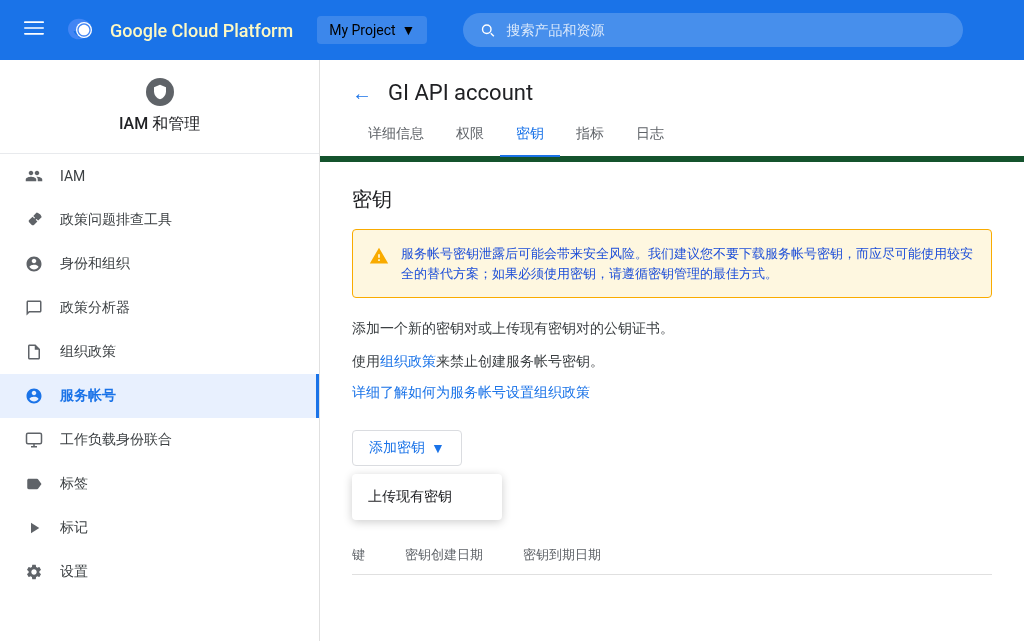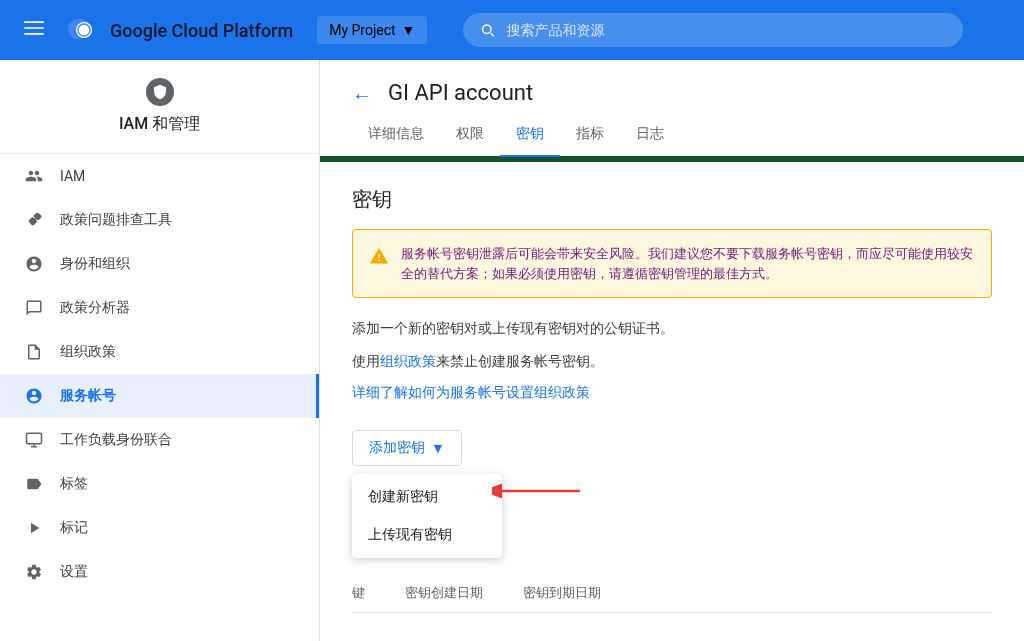--- a/index.html
+++ b/index.html
@@ -23,21 +23,21 @@
     .nav-logo {
       display: flex;
       align-items: center;
       gap: 10px;
     }
     .nav-logo-img {
       width: 32px;
       height: 32px;
     }
     .nav-logo-text {
-      color: #0f172a;
+      color: #fef9c3;
       font-size: 18px;
       font-weight: 500;
       white-space: nowrap;
     }
     .nav-project {
       display: flex;
       align-items: center;
       gap: 6px;
       color: #000000;
       background: rgba(255,255,255,0.15);
@@ -207,21 +207,21 @@
       max-width: 680px;
     }
     .warning-icon {
       width: 20px;
       height: 20px;
       flex-shrink: 0;
       margin-top: 2px;
     }
     .warning-text {
       font-size: 13px;
-      color: #701a75;
+      color: #1d4ed8;
       line-height: 1.5;
     }
 
     .description-text {
       font-size: 14px;
       color: #3c4043;
       margin-bottom: 12px;
       line-height: 1.5;
     }
     .link-text {
@@ -445,32 +445,20 @@
 
       
       <div class="dropdown-wrapper">
         <button class="add-key-btn">
           <span>添加密钥</span>
           <span>▼</span>
         </button>
 
         
         <div class="dropdown-menu" style="position:relative; margin-top:0; display:block; box-shadow: 0 2px 10px rgba(0,0,0,0.2);">
-          <div class="dropdown-item highlighted" style="position:relative;">
-            <span>创建新密钥</span>
-            
-            <svg style="position:absolute; top:-2px; right:-80px; pointer-events:none;" width="90" height="30" viewBox="0 0 90 30">
-              <defs>
-                <marker id="arrowhead" markerWidth="8" markerHeight="8" refX="0" refY="3" orient="auto">
-                  <polygon points="0 0, 8 3, 0 6" fill="#e53935"></polygon>
-                </marker>
-              </defs>
-              <line x1="88" y1="15" x2="10" y2="15" stroke="#e53935" stroke-width="2.5" marker-end="url(#arrowhead)"></line>
-            </svg>
-          </div>
           <div class="dropdown-item">
             <span>上传现有密钥</span>
           </div>
         </div>
       </div>
 
       
       <div style="display:flex; gap:0; padding: 10px 0; border-bottom: 1px solid #e0e0e0; margin-top: 16px; color:#5f6368; font-size:13px; font-weight:500;">
         <span style="padding:0 40px 0 0;">键</span>
         <span style="padding:0 40px 0 0;">密钥创建日期</span>

